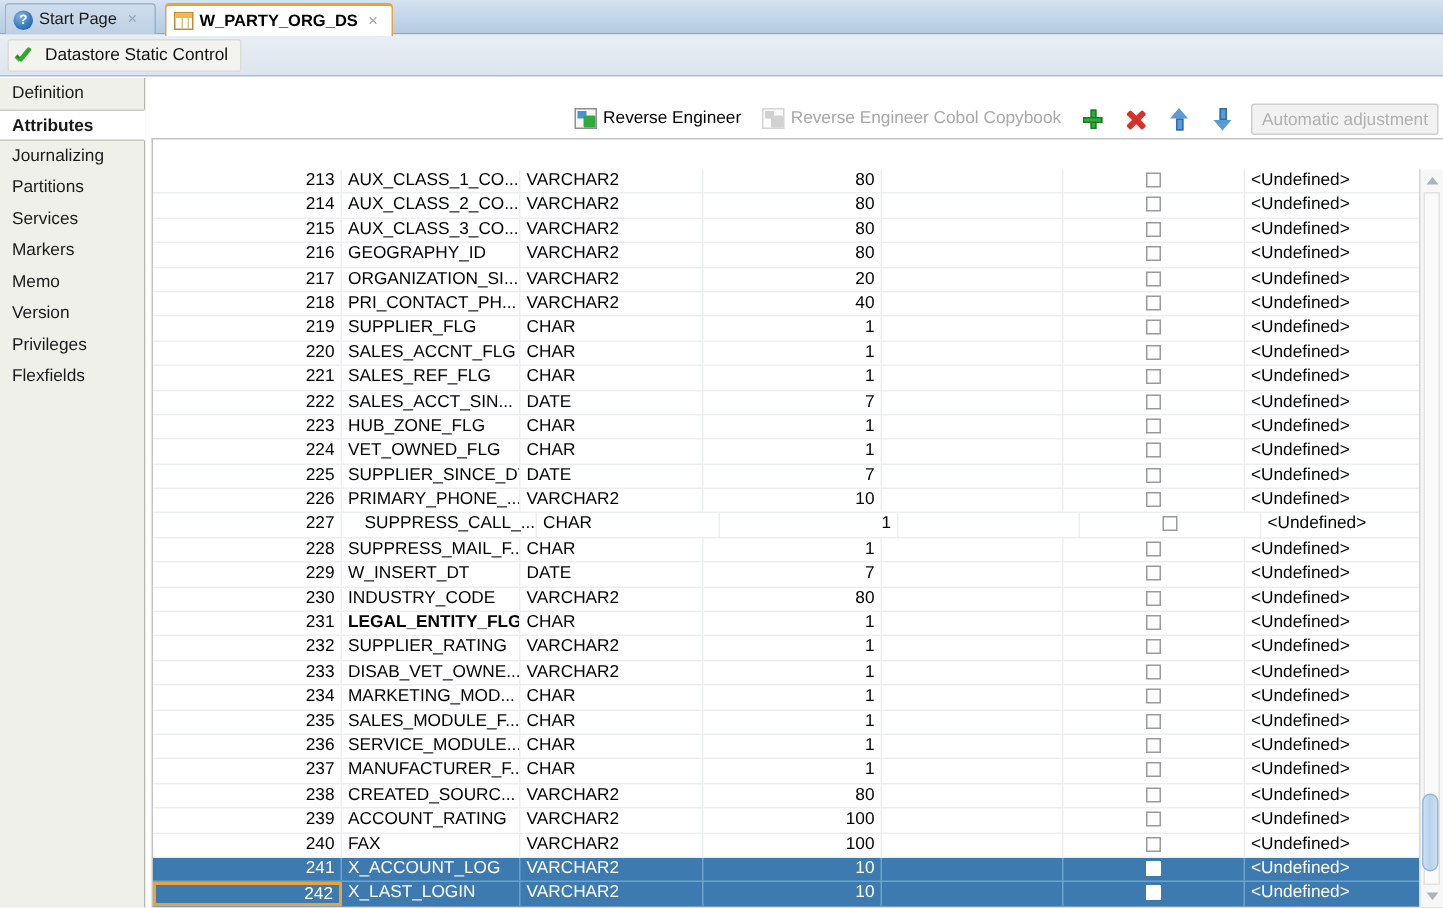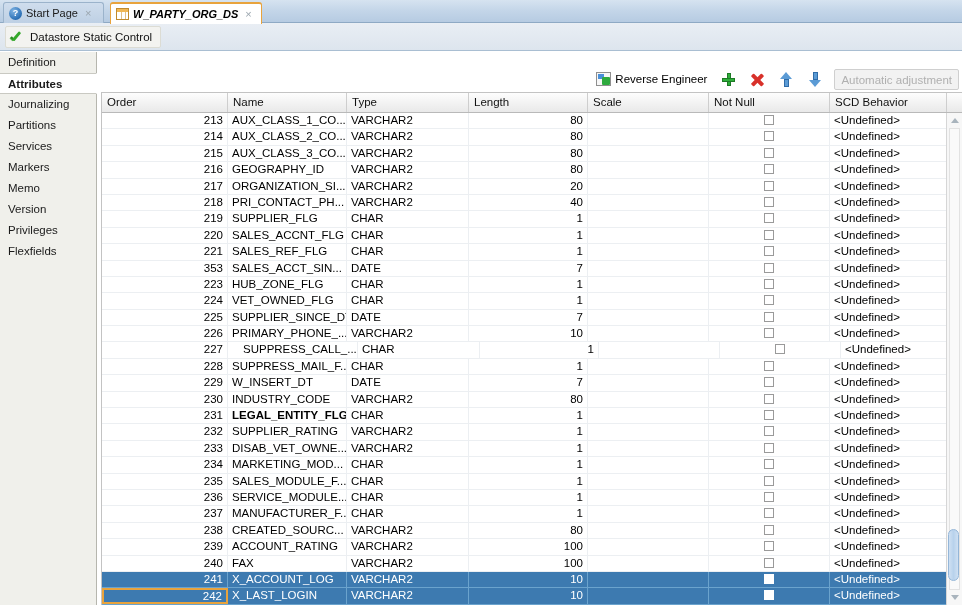--- a/index.html
+++ b/index.html
@@ -33,21 +33,21 @@
   }
   .tab.active{
     background:#ffffff;
     border-color:#e8a33d;
     border-top:2px solid #e8a33d;
     color:#000;
     z-index:5;
     height:22px;
   }
   .tab .tlabel{white-space:nowrap;}
-  .tab.active .tlabel{font-style:italic;font-weight:bold;}
+  .tab.active .tlabel{font-weight:bold;}
   .tab .tclose{color:#9aa5ae;font-size:11px;margin-left:3px;line-height:1;}
   .ico-help{
     width:13px;height:13px;border-radius:50%;flex:0 0 auto;
     background:radial-gradient(circle at 35% 30%, #7fb3e3 0%, #2a6fb5 70%, #1b4f86 100%);
     color:#fff;font-size:9px;font-weight:bold;line-height:13px;text-align:center;
   }
   .ico-grid{
     width:13px;height:12px;flex:0 0 auto;background:#fff;
     border:1px solid #c08a2e;box-sizing:border-box;position:relative;overflow:hidden;
   }
@@ -246,20 +246,24 @@
     <div class="side-item"><span>Flexfields</span></div>
   </div>
 
   <div class="panel">
 
     <div class="toolbar">
       <div class="tb-btn">
         <span class="ico-re"></span>
         <span>Reverse Engineer</span>
       </div>
+      <div class="tb-btn disabled">
+        <span class="ico-re dim"></span>
+        <span>Reverse Engineer Cobol Copybook</span>
+      </div>
       <div class="tb-btn" title="Add">
         <span class="ico-plus"></span>
       </div>
       <div class="tb-btn" title="Delete">
         <span class="ico-x"></span>
       </div>
       <div class="tb-btn" title="Move Up">
         <span class="ico-arrow up">
             <i class="head"></i>
             <i class="stem"></i>
@@ -268,29 +272,20 @@
       <div class="tb-btn" title="Move Down">
         <span class="ico-arrow down">
             <i class="head"></i>
             <i class="stem"></i>
           </span>
       </div>
       <div class="tb-auto">Automatic adjustment</div>
     </div>
 
     <div class="grid">
-      <div class="ghead">
-        <div class="hc" style="width:126px">Order</div>
-        <div class="hc" style="width:119px">Name</div>
-        <div class="hc" style="width:122px">Type</div>
-        <div class="hc" style="width:119px">Length</div>
-        <div class="hc" style="width:121px">Scale</div>
-        <div class="hc" style="width:121px">Not Null</div>
-        <div class="hc" style="width:117px">SCD Behavior</div>
-      </div>
       <div class="gbody" id="grid-body">
           <div class="grow">
             <div class="gc num" style="width: 126px;">213</div>
             <div class="gc" style="width: 119px;">AUX_CLASS_1_CO...</div>
             <div class="gc" style="width: 122px;">VARCHAR2</div>
             <div class="gc num" style="width: 119px;">80</div>
             <div class="gc num" style="width: 121px;"></div>
             <div class="gc center" style="width: 121px;"><span class="cbox"></span></div>
             <div class="gc" style="width: 117px;">&lt;Undefined&gt;</div>
           </div>
@@ -360,21 +355,21 @@
           <div class="grow">
             <div class="gc num" style="width: 126px;">221</div>
             <div class="gc" style="width: 119px;">SALES_REF_FLG</div>
             <div class="gc" style="width: 122px;">CHAR</div>
             <div class="gc num" style="width: 119px;">1</div>
             <div class="gc num" style="width: 121px;"></div>
             <div class="gc center" style="width: 121px;"><span class="cbox"></span></div>
             <div class="gc" style="width: 117px;">&lt;Undefined&gt;</div>
           </div>
           <div class="grow">
-            <div class="gc num" style="width: 126px;">353</div>
+            <div class="gc num" style="width: 126px;">222</div>
             <div class="gc" style="width: 119px;">SALES_ACCT_SIN...</div>
             <div class="gc" style="width: 122px;">DATE</div>
             <div class="gc num" style="width: 119px;">7</div>
             <div class="gc num" style="width: 121px;"></div>
             <div class="gc center" style="width: 121px;"><span class="cbox"></span></div>
             <div class="gc" style="width: 117px;">&lt;Undefined&gt;</div>
           </div>
           <div class="grow">
             <div class="gc num" style="width: 126px;">223</div>
             <div class="gc" style="width: 119px;">HUB_ZONE_FLG</div>

